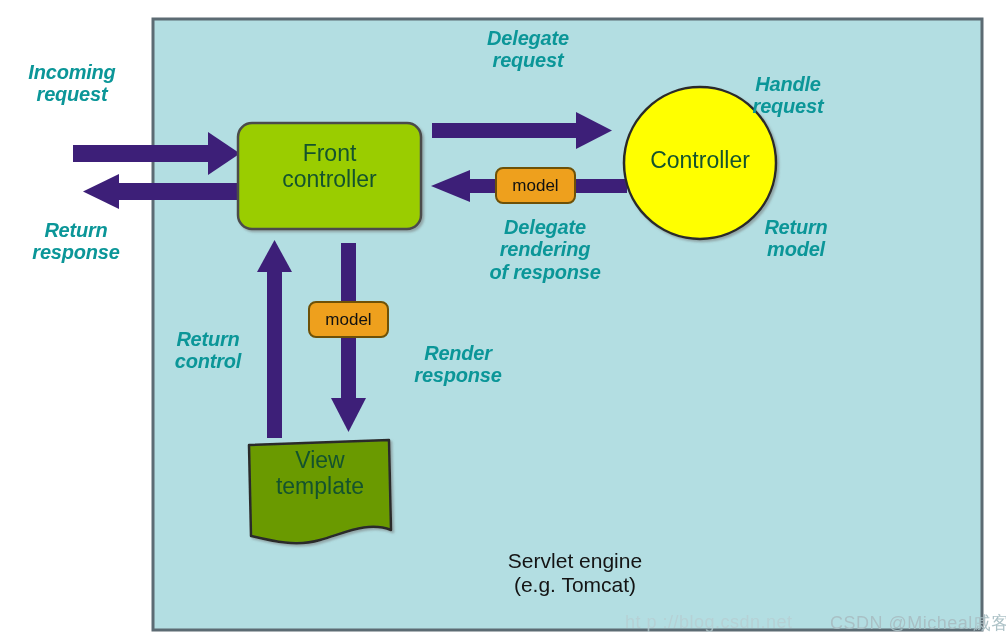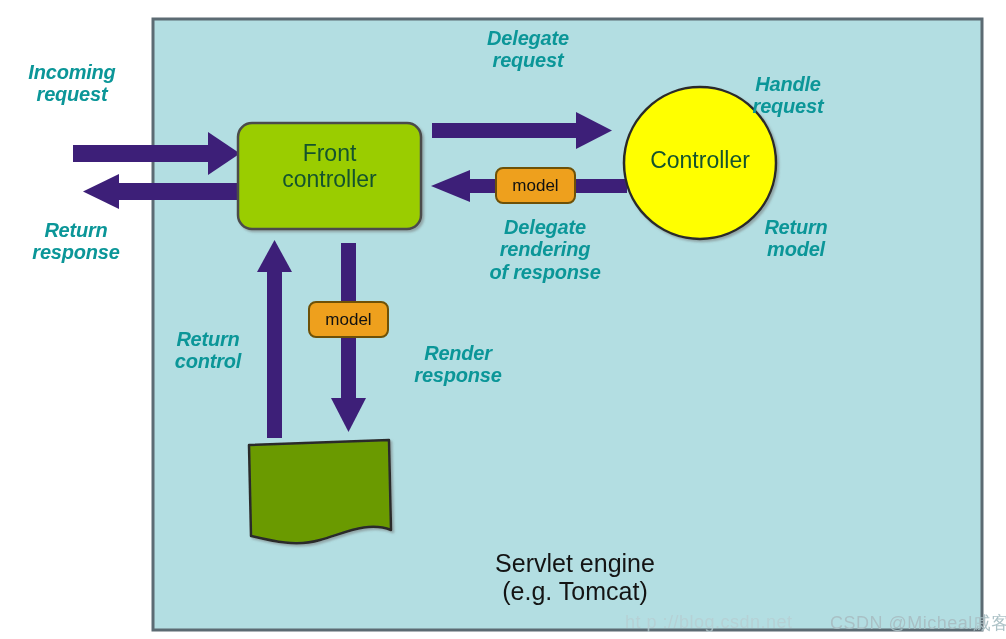--- a/index.html
+++ b/index.html
@@ -35,21 +35,21 @@
     color: #0b9698;
     font-weight: bold;
     font-size: 20px;
     letter-spacing: -0.2px;
     font-family: "Liberation Sans", sans-serif;
     font-style: italic;
   }
   .lbl-dark {
     color: #141414;
     font-weight: normal;
-    font-size: 25px;
+    font-size: 21px;
     font-family: "Liberation Sans", sans-serif;
   }
   .node-text {
     position: absolute;
     text-align: center;
     color: #14532d;
     font-size: 23px;
     line-height: 1.15;
     white-space: pre-line;
     font-family: "Liberation Sans", sans-serif;
@@ -150,20 +150,22 @@
     <g>
       <rect x="309" y="302" width="79" height="35" rx="7" ry="7" fill="#eea01d" stroke="#6e5107" stroke-width="2"></rect>
     </g>
   </svg>
 
   <div class="node-text" style="left:238px; top:140px; width:183px;">Front
 controller</div>
 
   <div class="node-text" style="left:624px; top:147px; width:152px;">Controller</div>
 
+  <div class="node-text" style="left:249px; top:447px; width:142px;">View
+template</div>
 
   <div class="badge-text" style="left:496px; top:176px; width:79px;">model</div>
 
   <div class="badge-text" style="left:309px; top:310px; width:79px;">model</div>
 
   <div class="lbl lbl-teal" style="left:0px; top:61px; width:144px;">Incoming
 request</div>
 
   <div class="lbl lbl-teal" style="left:0px; top:219px; width:152px;">Return
 response</div>

